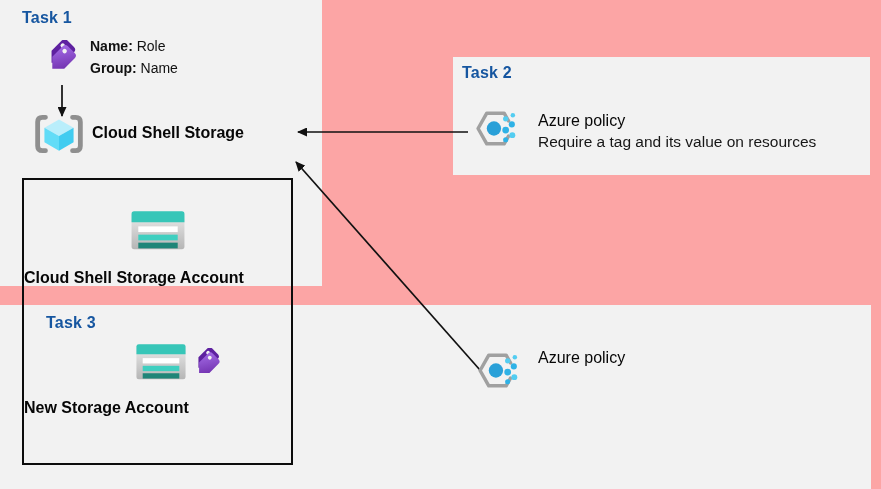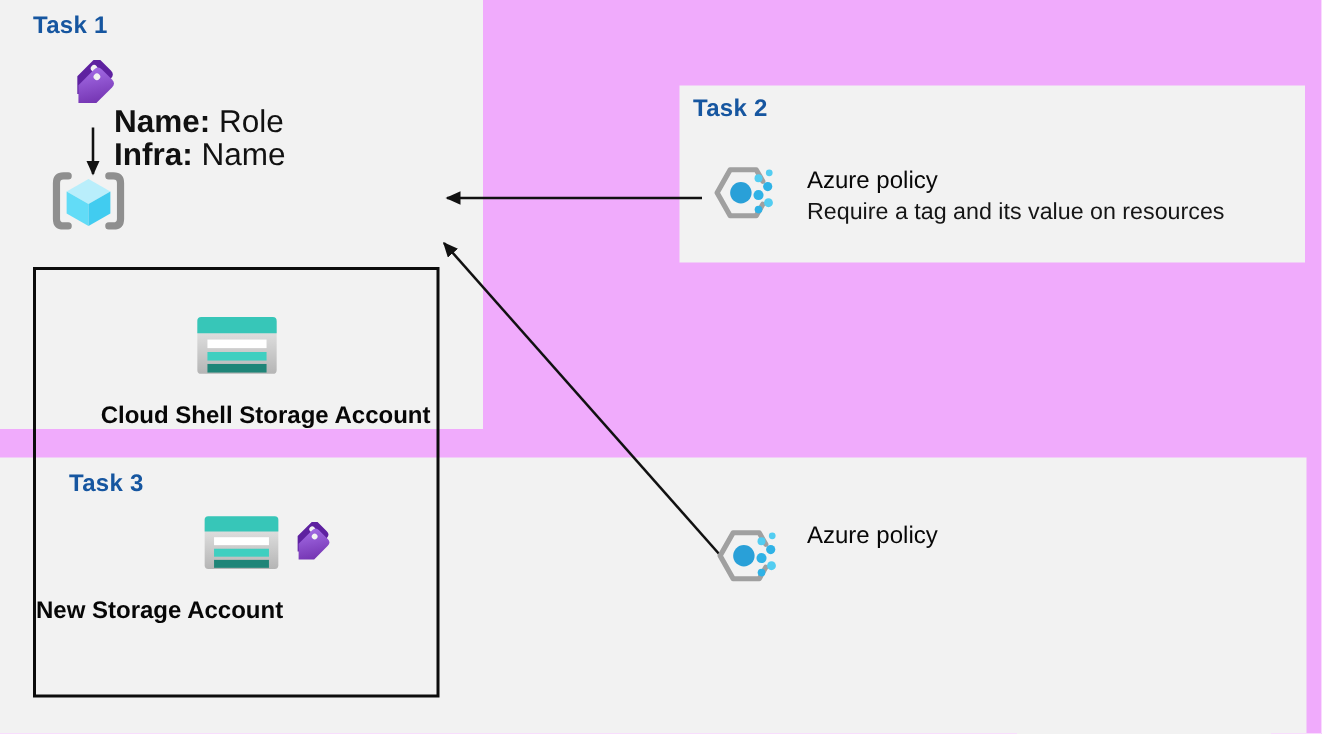--- a/index.html
+++ b/index.html
@@ -1,18 +1,18 @@
 <!DOCTYPE html>
 <html><head>
 <meta charset="utf-8">
 <style>
   html,body{margin:0;padding:0;background:#ffffff;}
   .canvas{
     position:relative;width:881px;height:489px;overflow:hidden;
-    background:#f0abfc;font-family:"Liberation Sans",sans-serif;color:#111;
+    background:#fca5a5;font-family:"Liberation Sans",sans-serif;color:#111;
   }
   .panel{position:absolute;background:#f2f2f2;}
   #task1-panel{left:0;top:0;width:322px;height:286px;}
   #task2-panel{left:453px;top:57px;width:417px;height:118px;}
   #bottom-panel{left:0;top:305px;width:871px;height:184px;}
   #scope-box{
     position:absolute;left:22px;top:178px;width:267px;height:283px;
     border:2px solid #0c0c0c;background:transparent;z-index:3;
   }
   .task-heading{
@@ -24,28 +24,28 @@
   #task3-heading{left:46px;top:314px;}
   .icon{position:absolute;z-index:4;}
   #tag1-icon{left:43px;top:40px;width:38px;height:38px;}
   #rg-icon{left:31px;top:110px;width:56px;height:50px;}
   #storage1-icon{left:130px;top:207px;width:56px;height:46px;}
   #storage2-icon{left:135px;top:340px;width:52px;height:43px;}
   #tag2-icon{left:191px;top:348px;width:33px;height:33px;}
   #policy1-icon{left:474px;top:105px;width:47px;height:47px;}
   #policy2-icon{left:476px;top:347px;width:47px;height:47px;}
   .kv{
-    position:absolute;left:76px;top:35px;font-size:21px;line-height:22px;z-index:4;margin-top:36px;
+    position:absolute;left:90px;top:35px;font-size:14px;line-height:22px;z-index:4;
   }
   .kv b{font-weight:bold;}
   .big-label{
     position:absolute;font-size:16px;font-weight:bold;line-height:23px;z-index:4;color:#070707;
   }
   #rg-label{left:92px;top:121px;}
-  #cssa-label{left:24px;top:266px;width:263px;text-align:right;}
+  #cssa-label{left:24px;top:266px;width:263px;text-align:left;}
   #nsa-label{left:24px;top:396px;width:263px;}
   .policy-text{position:absolute;z-index:4;}
   #policy1-text{left:538px;top:110px;width:340px;}
   #policy2-text{left:538px;top:347px;width:332px;}
   .policy-title{font-size:16px;font-weight:normal;line-height:21px;color:#070707;}
   .policy-desc{font-size:15.5px;line-height:21px;color:#161616;}
   #arrow-layer{position:absolute;left:0;top:0;width:881px;height:489px;z-index:2;pointer-events:none;}
 </style>
 </head>
 <body>
@@ -81,32 +81,33 @@
     <g transform="rotate(-45 18 18)">
       <path d="M5,18 L13,10 H27 Q30.5,10 30.5,13.5 V22.5 Q30.5,26 27,26 H13 L5,18 Z" fill="#5e21a0" transform="translate(3.5,-4.5)"></path>
       <circle cx="27.5" cy="9.5" r="2.1" fill="#f2f2f2"></circle>
       <path d="M5,18 L13,10 H27 Q30.5,10 30.5,13.5 V22.5 Q30.5,26 27,26 H13 L5,18 Z" fill="url(#tagGrad)"></path>
       <circle cx="25" cy="14.5" r="2.1" fill="#f2f2f2"></circle>
     </g>
   </svg>
 
   <div class="kv">
     <div><b>Name:</b><span> Role</span></div>
-    <div><b>Infra:</b><span> Name</span></div>
+    <div><b>Group:</b><span> Name</span></div>
   </div>
 
   <svg class="icon" id="rg-icon" viewBox="0 0 52 48">
     <path d="M13,7 H10 Q5.5,7 5.5,11.5 V34.5 Q5.5,39 10,39 H13" stroke="#8f8f8f" stroke-width="4.6" fill="none" stroke-linecap="round" stroke-linejoin="round"></path>
     <path d="M39,7 H42 Q46.5,7 46.5,11.5 V34.5 Q46.5,39 42,39 H39" stroke="#8f8f8f" stroke-width="4.6" fill="none" stroke-linecap="round" stroke-linejoin="round"></path>
     <polygon points="26,9 40,17 26,25 12,17" fill="#b9eefb"></polygon>
     <polygon points="12,17 26,25 26,39 12,31" fill="#62dcf7"></polygon>
     <polygon points="40,17 26,25 26,39 40,31" fill="#41ccf0"></polygon>
   </svg>
 
   <div class="big-label" id="rg-label">
+    <div>Cloud Shell Storage</div>
   </div>
 
   <svg class="icon" id="storage1-icon" viewBox="0 0 54 44">
     <defs>
       <linearGradient id="storGrad" x1="0" y1="0" x2="0" y2="1">
         <stop offset="0" stop-color="#ededed"></stop>
           <stop offset="1" stop-color="#b5b5b5"></stop>
       </linearGradient>
     </defs>
     <rect x="1.5" y="4" width="51" height="36.5" rx="2.5" fill="url(#storGrad)"></rect>

